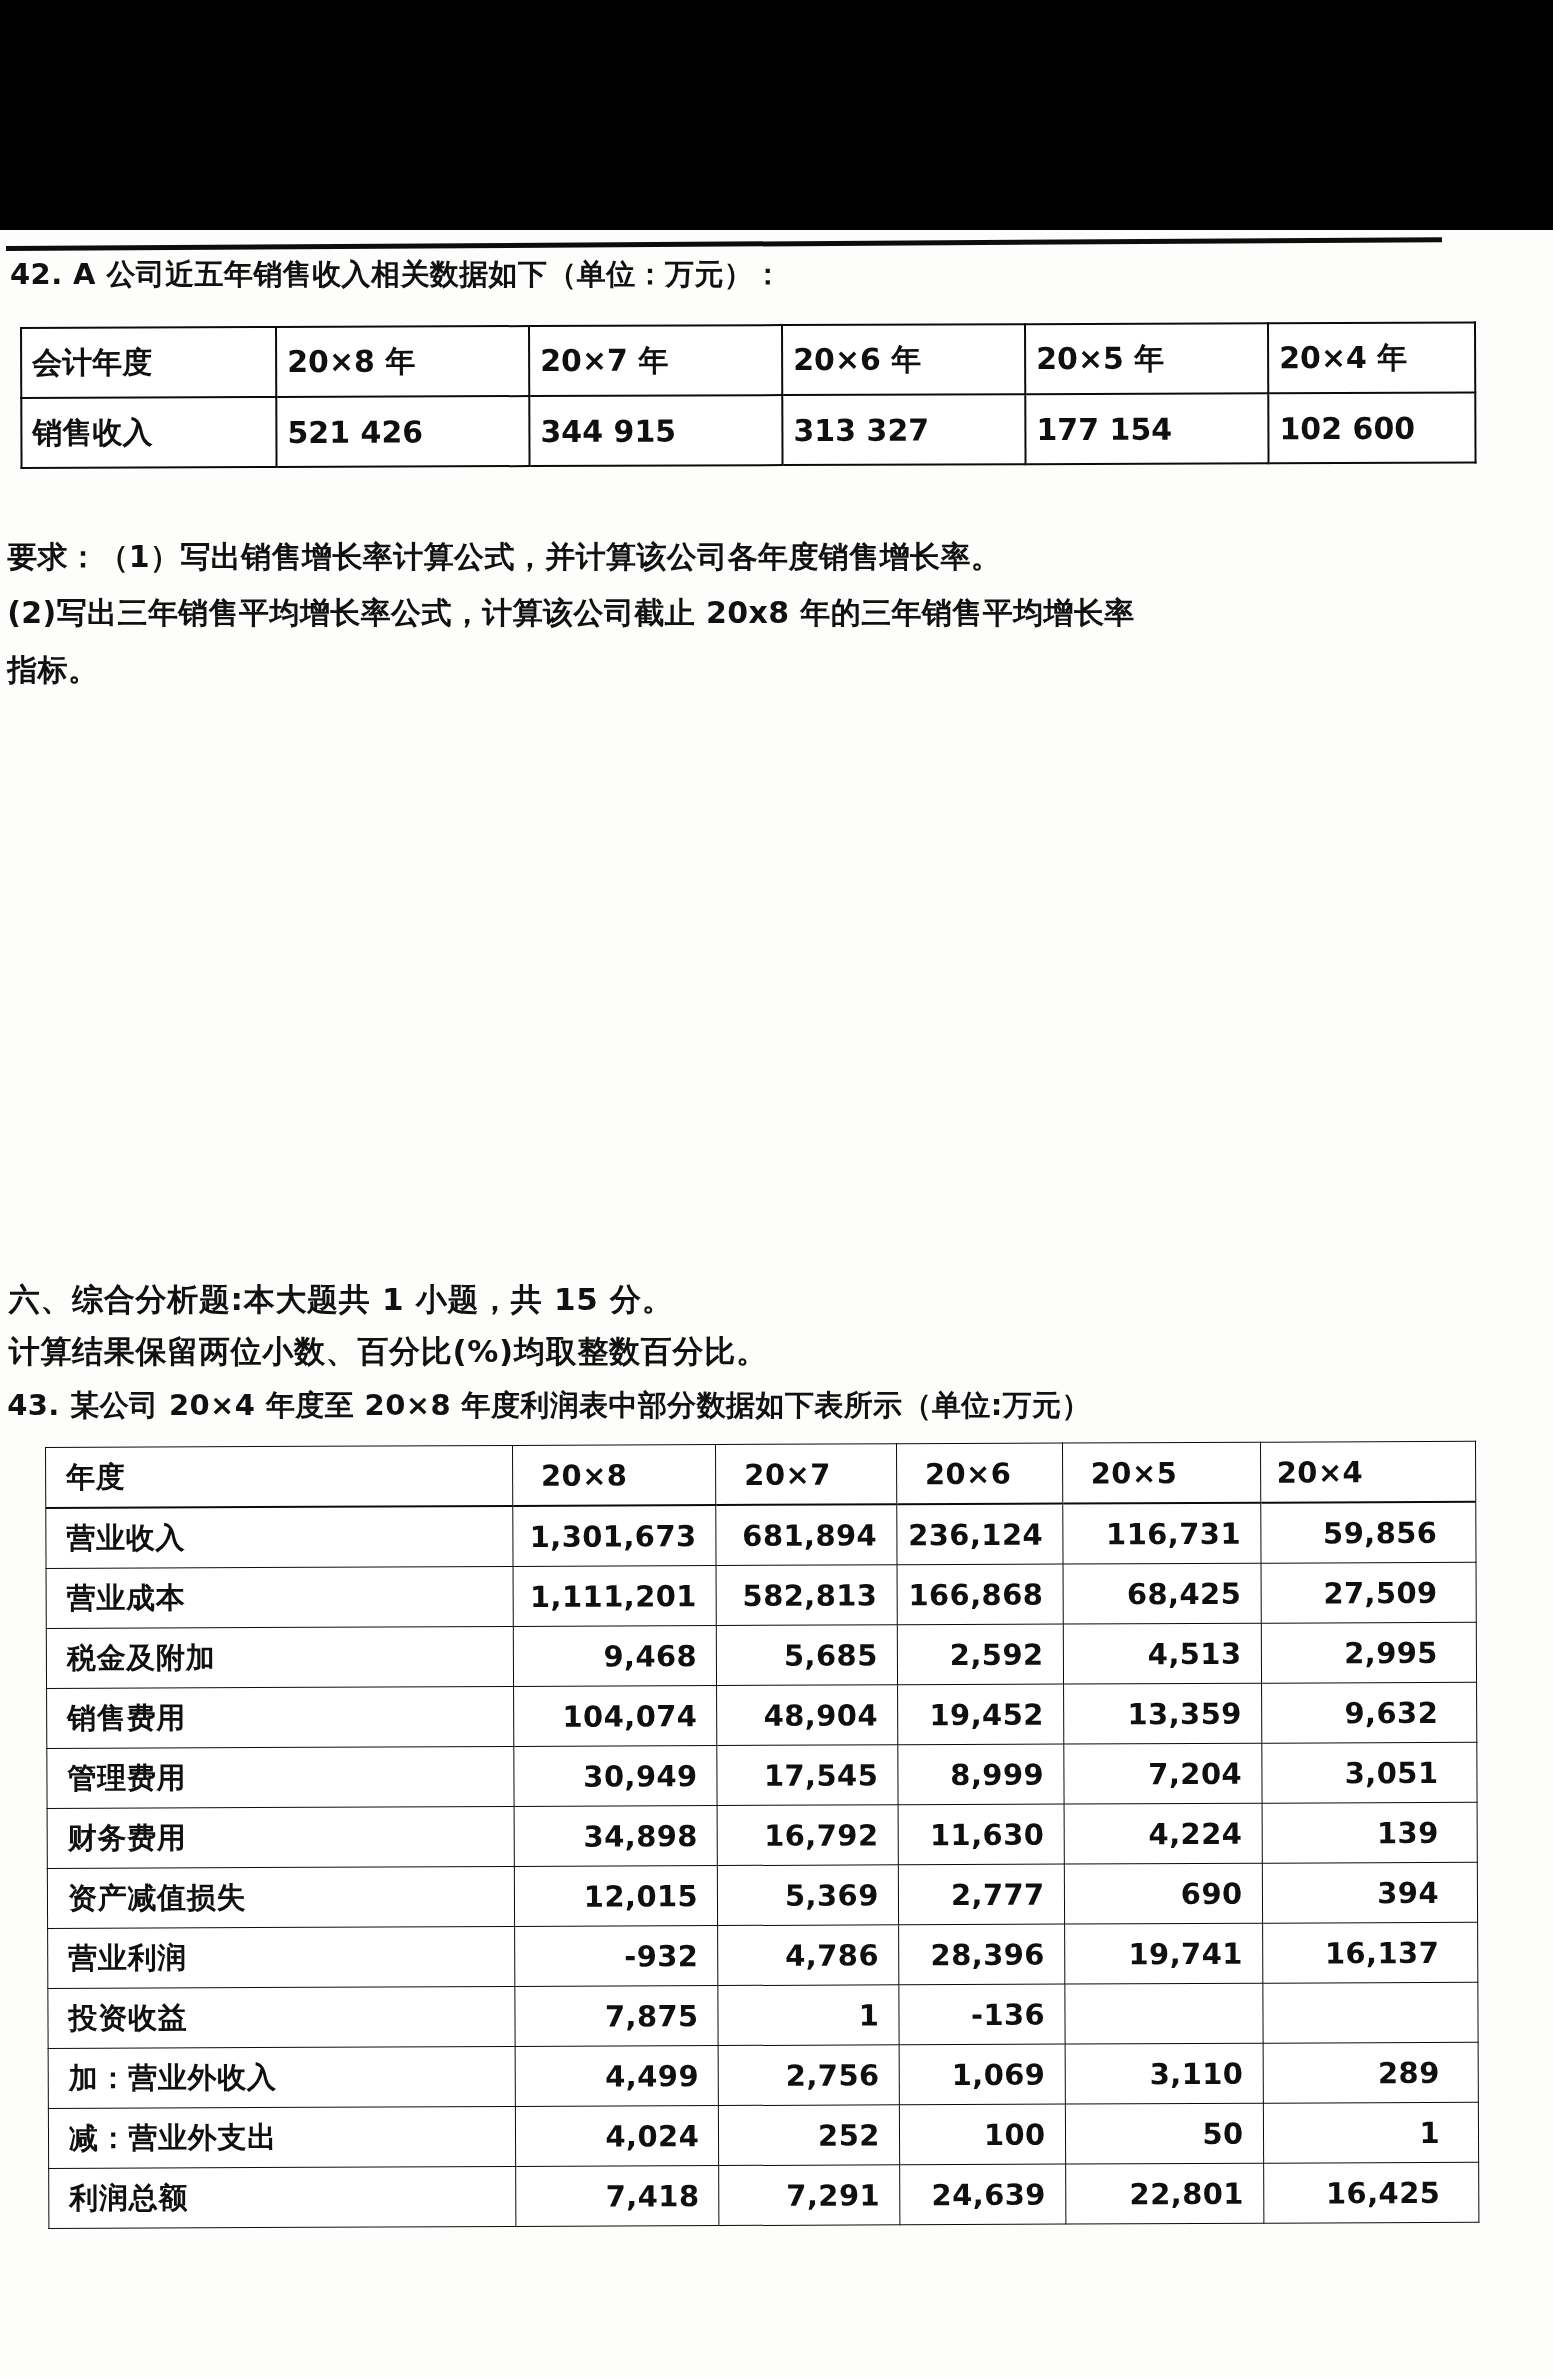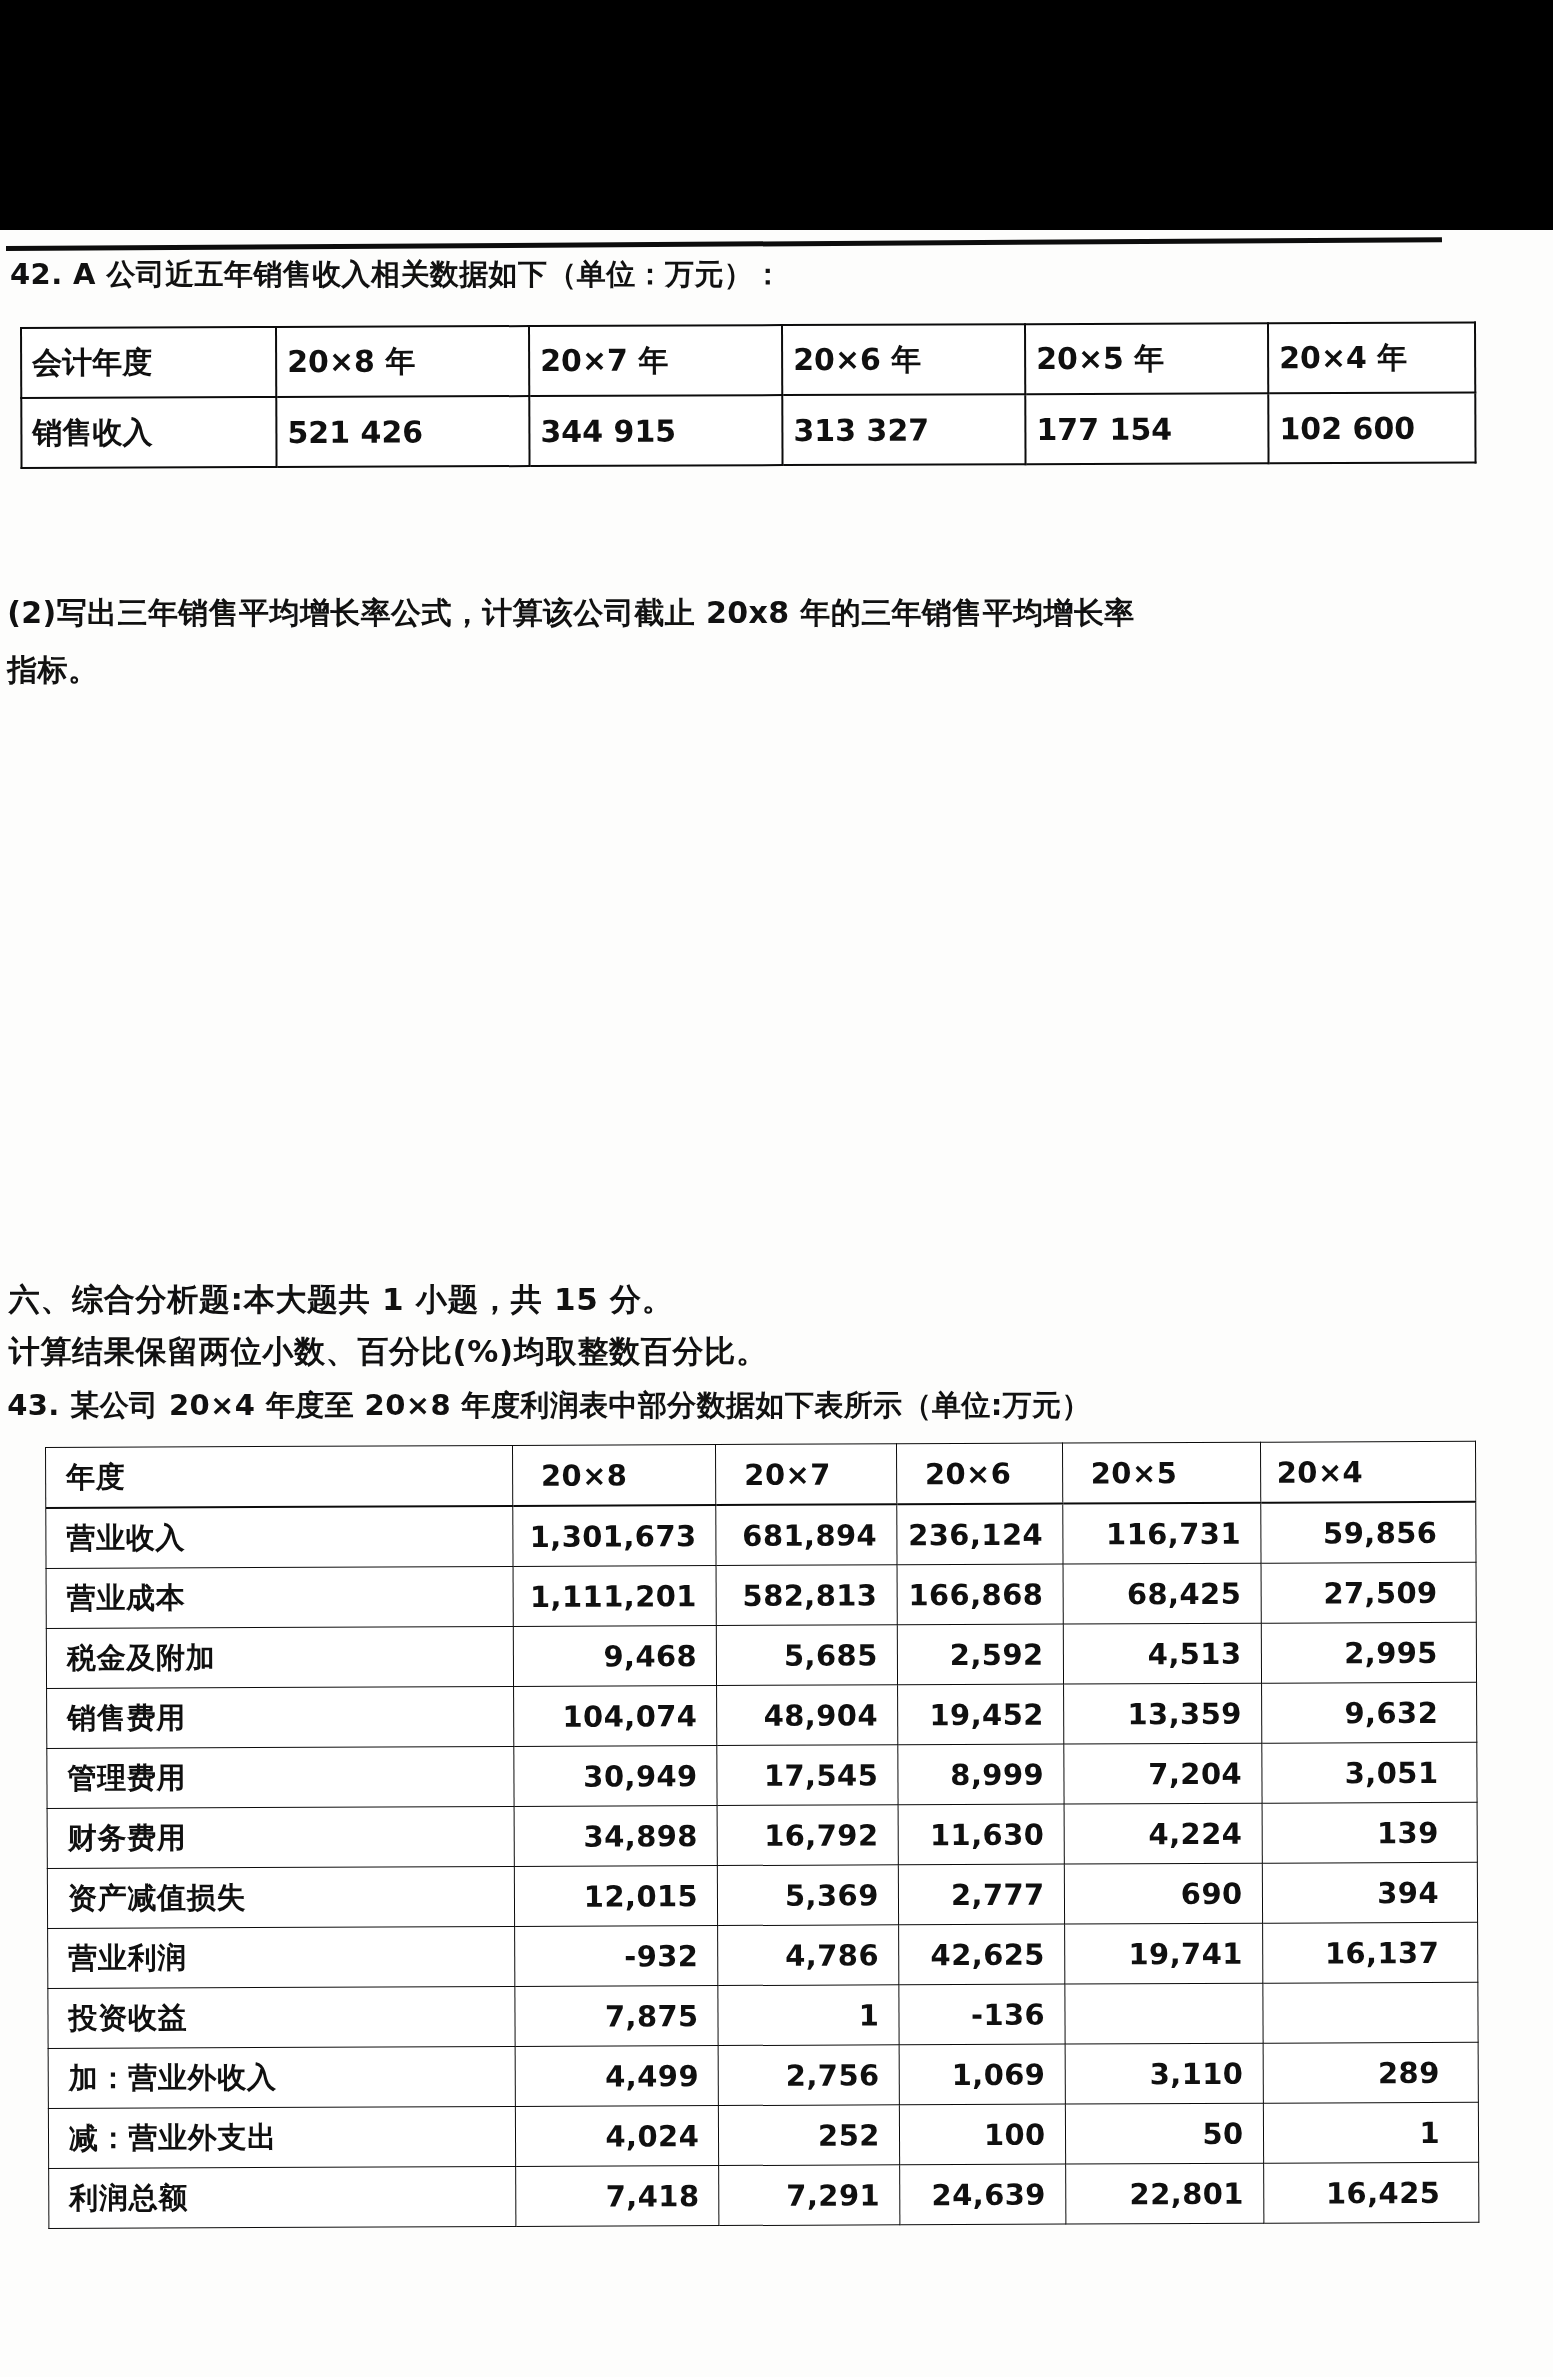--- a/index.html
+++ b/index.html
@@ -174,20 +174,21 @@
         <td>销售收入</td>
         <td>521 426</td>
         <td>344 915</td>
         <td>313 327</td>
         <td>177 154</td>
         <td>102 600</td>
       </tr>
     </tbody>
   </table>
 
+  <div class="txt body-line" style="left:7.2px; top:537px;">要求：（1）写出销售增长率计算公式，并计算该公司各年度销售增长率。</div>
   <div class="txt body-line" style="left:7.2px; top:593px;">(2)写出三年销售平均增长率公式，计算该公司截止 20x8 年的三年销售平均增长率</div>
   <div class="txt body-line" style="left:7.2px; top:650px;text-align:right;">指标。</div>
 
   <div class="txt sec-head" style="left:8.7px; top:1279px;">六、综合分析题:本大题共 1 小题，共 15 分。</div>
   <div class="txt sec-head" style="left:8.7px; top:1331px;">计算结果保留两位小数、百分比(%)均取整数百分比。</div>
 
   <div class="txt q-line" style="left:7.2px; top:1386px;">43. 某公司 20×4 年度至 20×8 年度利润表中部分数据如下表所示（单位:万元）</div>
 
   <table class="scan" id="tbl-income">
     <colgroup>
@@ -261,21 +262,21 @@
         <td class="num">12,015</td>
         <td class="num">5,369</td>
         <td class="num">2,777</td>
         <td class="num">690</td>
         <td class="num col4">394</td>
       </tr>
       <tr>
         <td class="lbl">营业利润</td>
         <td class="num">-932</td>
         <td class="num">4,786</td>
-        <td class="num">42,625</td>
+        <td class="num">28,396</td>
         <td class="num">19,741</td>
         <td class="num col4">16,137</td>
       </tr>
       <tr>
         <td class="lbl">投资收益</td>
         <td class="num">7,875</td>
         <td class="num">1</td>
         <td class="num">-136</td>
         <td class="num"></td>
         <td class="num col4"></td>

